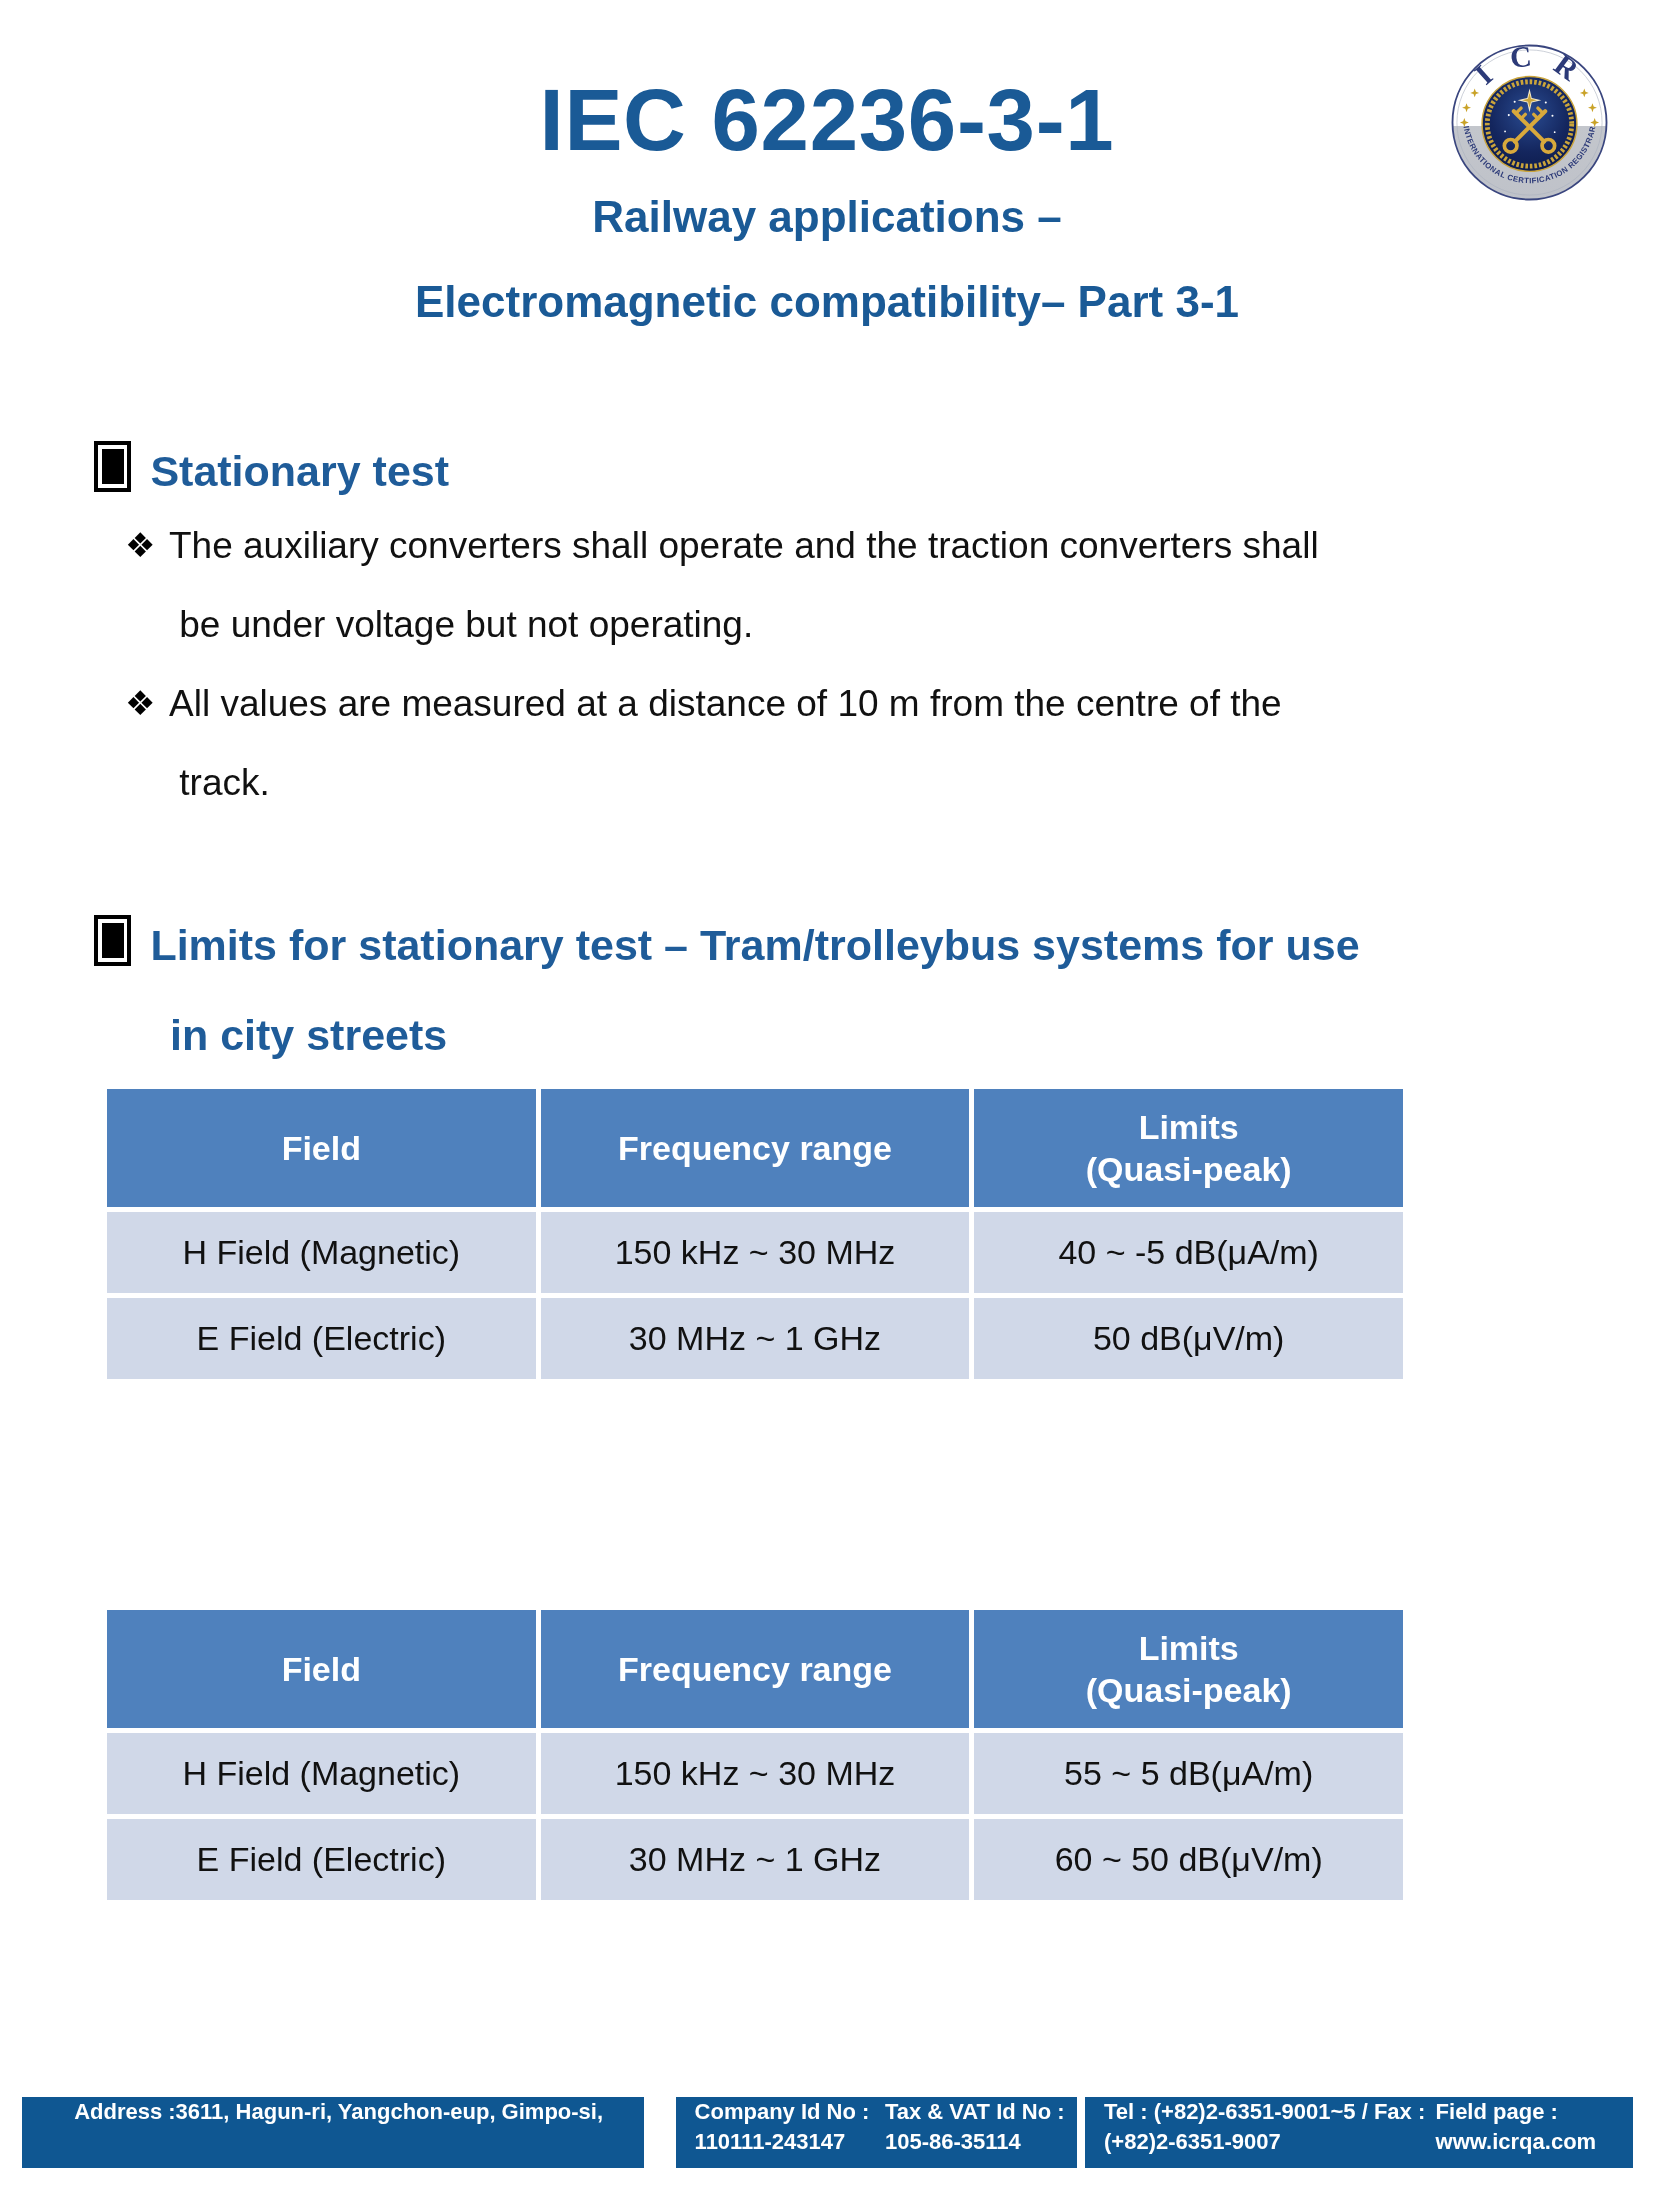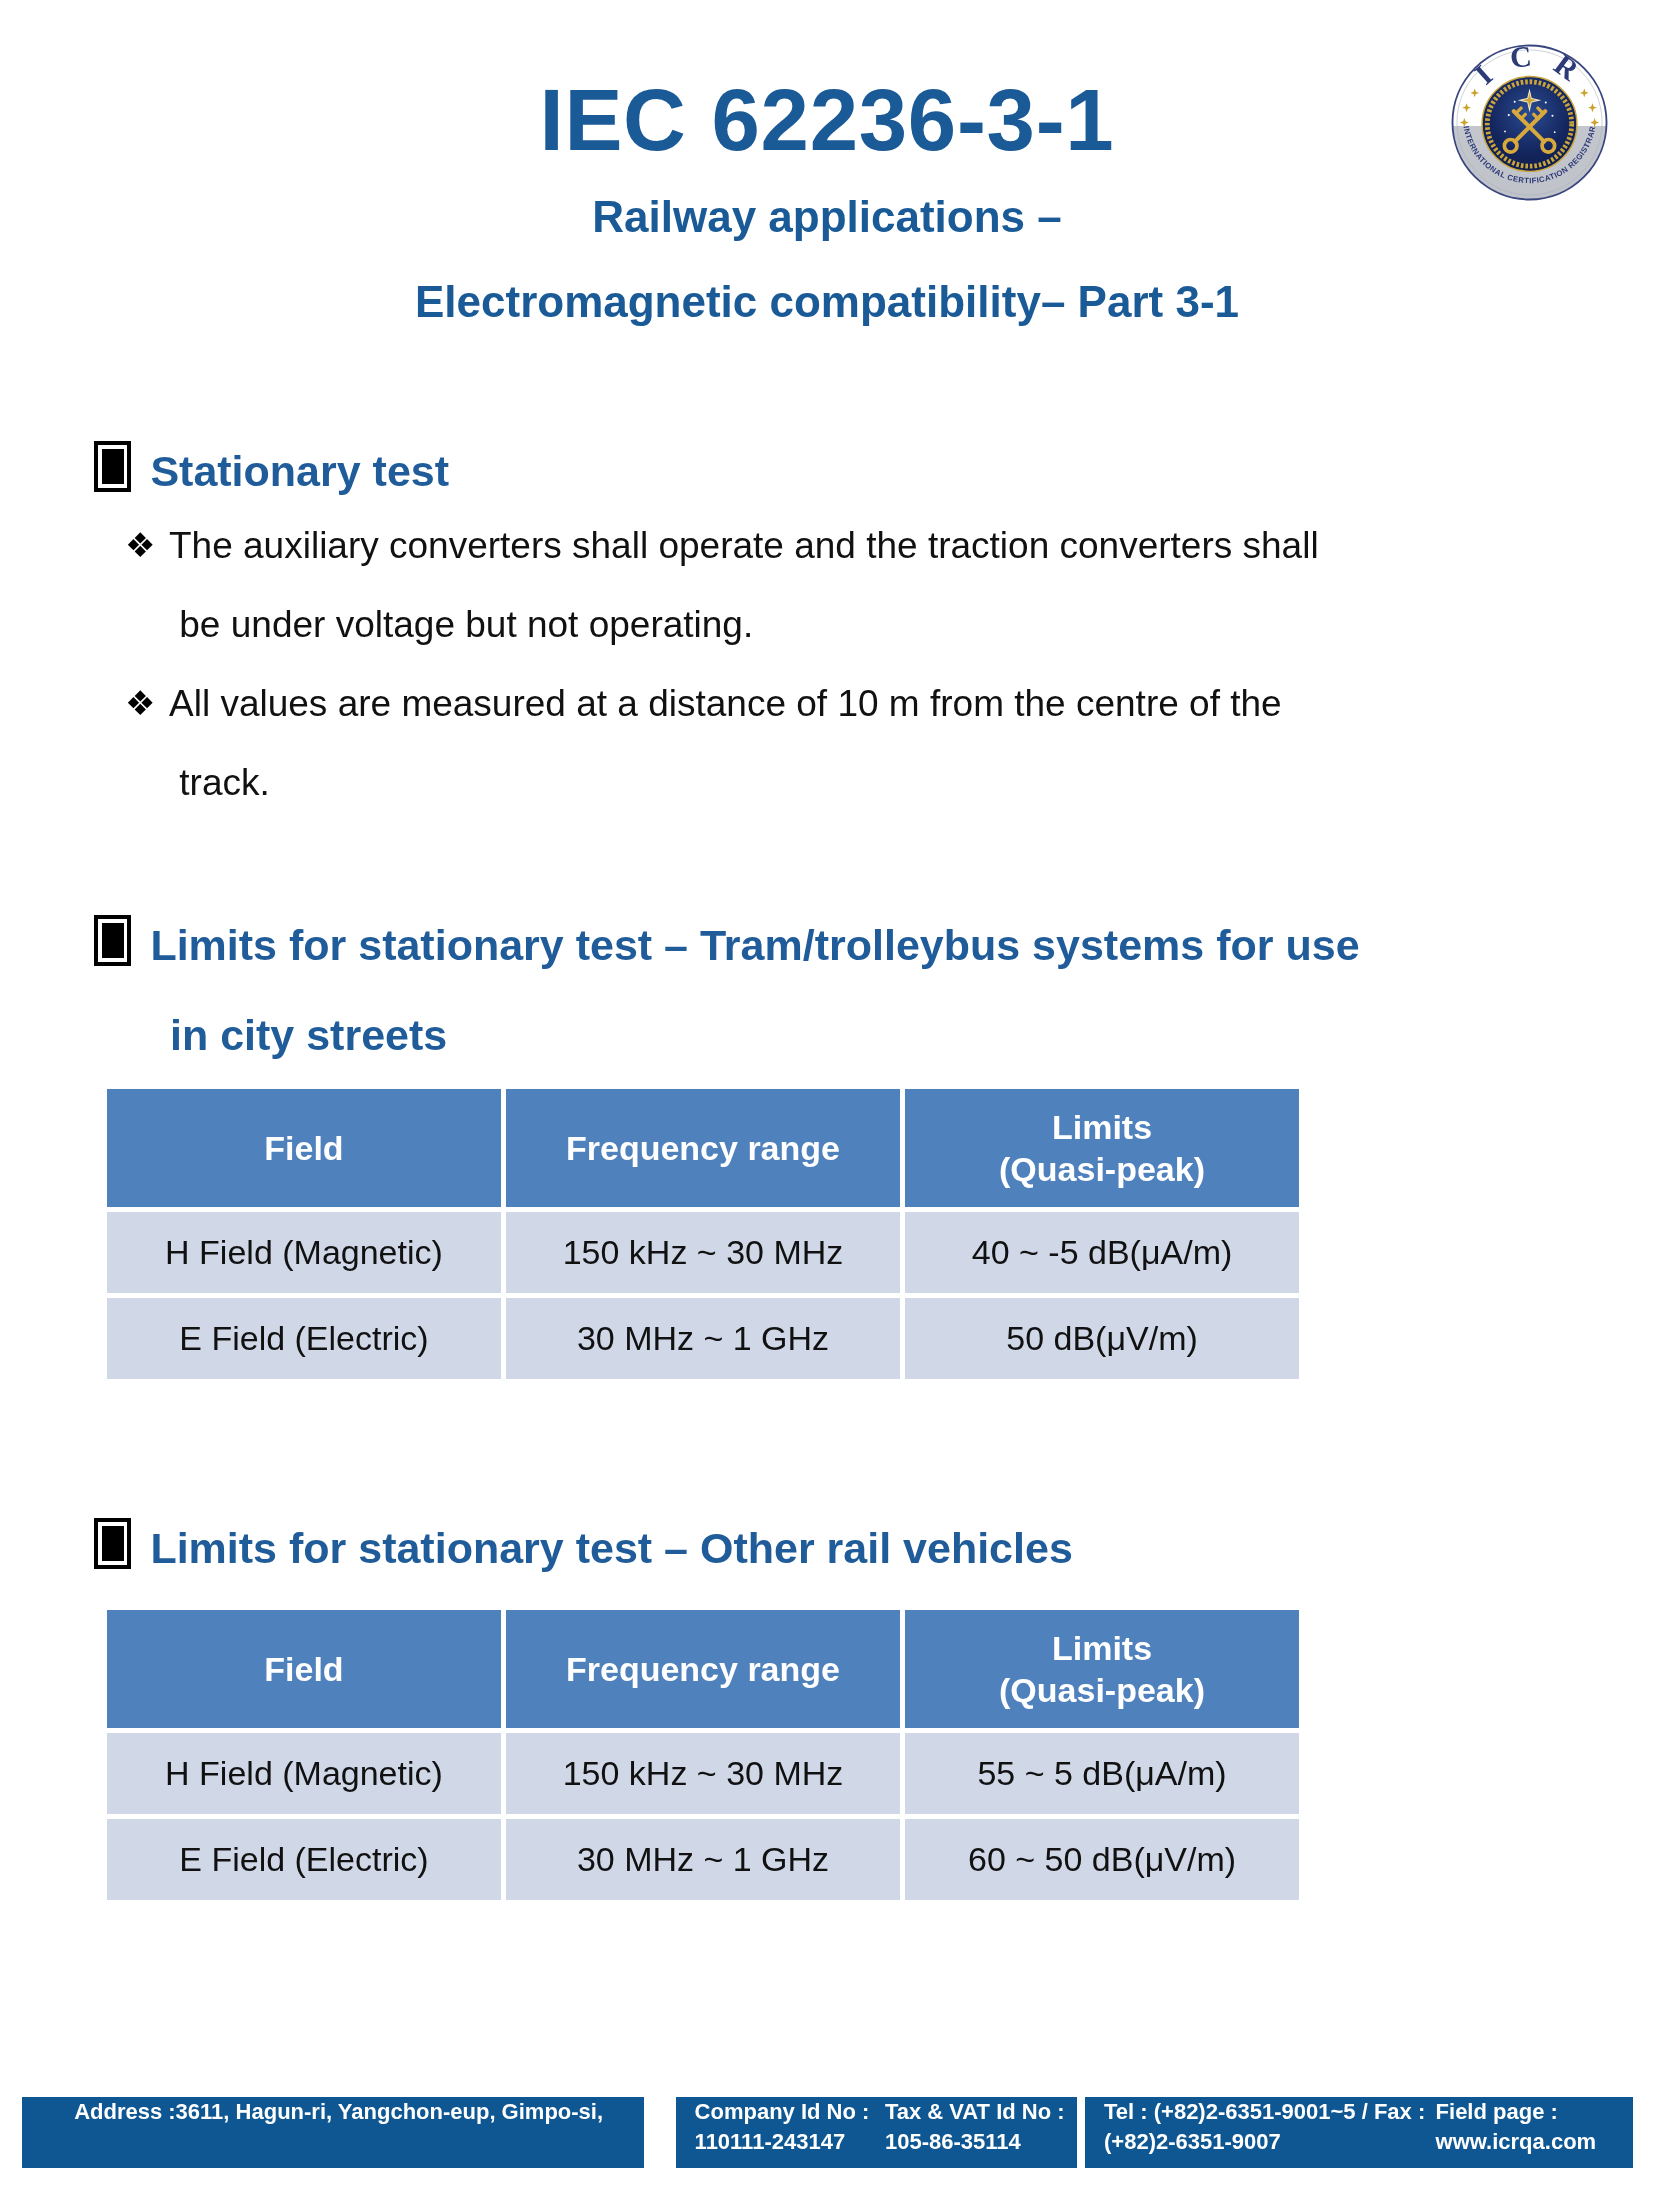--- a/index.html
+++ b/index.html
@@ -23,21 +23,21 @@
   .h-indent{padding-left:76px;}
   .sq{display:inline-block;vertical-align:-5.9px;width:22px;height:35px;border:4.4px solid #000;padding:3.7px;background:#fff;}
   .sq-in{display:block;width:100%;height:100%;background:#000;}
   
   .bullets{position:absolute;left:125px;top:506px;right:59px;font-size:37px;line-height:79px;color:#111;}
   .bullet{position:relative;padding-left:44px;}
   .bullet .diamond{position:absolute;left:0;top:0;font-size:34px;color:#000;}
   .bullet .l2{display:block;padding-left:10.3px;}
   
   .limits-table{
-    position:absolute;left:107px;width:1192px;
+    position:absolute;left:107px;width:1296px;
     display:grid;grid-template-columns:1fr 1fr 1fr;
     grid-template-rows:118px 81px 81px;
     gap:5.1px;background:#ffffff;
   }
   .th{
     background:#4F81BD;color:#ffffff;font-weight:bold;font-size:34px;line-height:42px;
     display:flex;flex-direction:column;align-items:center;justify-content:center;text-align:center;
   }
   .td{
     background:#D0D8E8;color:#111111;font-size:34px;
@@ -170,23 +170,20 @@
       <span>(Quasi-peak)</span>
     </div>
     <div class="td">H Field (Magnetic)</div>
     <div class="td">150 kHz ~ 30 MHz</div>
     <div class="td">40 ~ -5 dB(μA/m)</div>
     <div class="td">E Field (Electric)</div>
     <div class="td">30 MHz ~ 1 GHz</div>
     <div class="td">50 dB(μV/m)</div>
   </div>
 
-  <h2 class="sec-heading" style="top:1467px;">
-    <span class="sq"><span class="sq-in"></span></span><span class="h-text">Limits for stationary test – Other rail vehicles</span>
-  </h2>
 
   <div class="limits-table t2">
     <div class="th">
         <span>Field</span>
       </div>
     <div class="th">
         <span>Frequency range</span>
       </div>
     <div class="th">
       <span>Limits</span>

